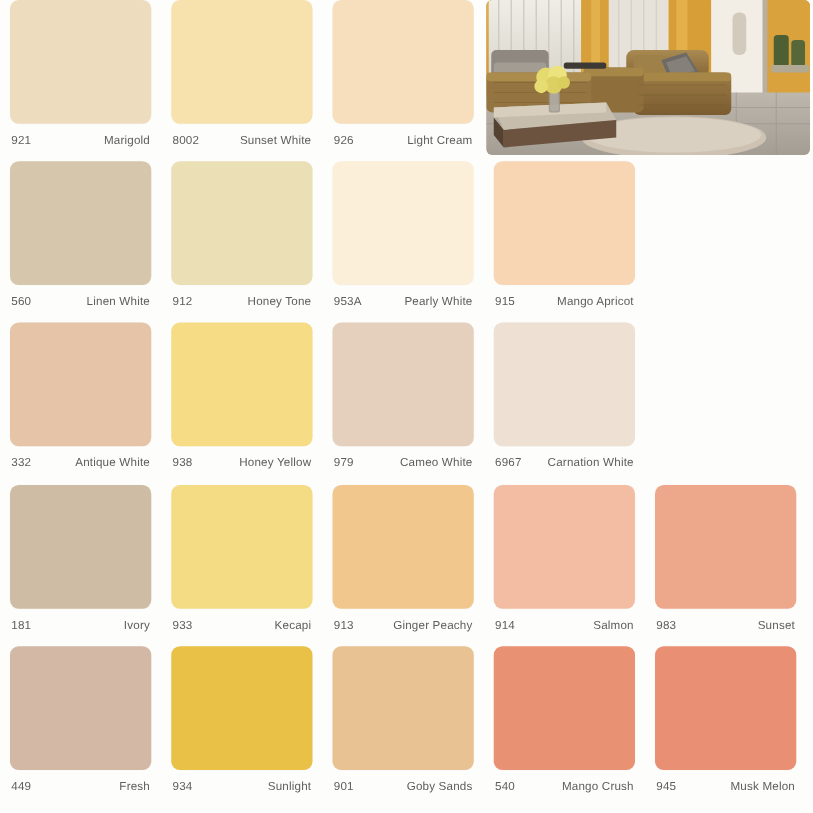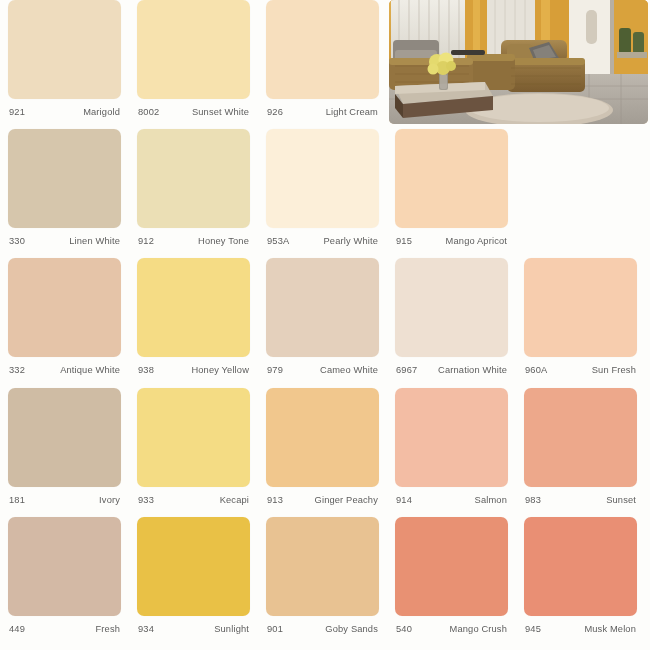--- a/index.html
+++ b/index.html
@@ -165,21 +165,21 @@
         </div>
       </div>
       <div class="cell hidden-cell" style="visibility: hidden;"></div>
       <div class="cell hidden-cell" style="visibility: hidden;"></div>
     </div>
 
     <div class="swatch-row">
       <div class="cell">
         <div class="chip" style="background-color: rgb(214, 198, 172);"></div>
         <div class="chip-label">
-          <span class="chip-code">330</span>
+          <span class="chip-code">560</span>
           <span class="chip-name">Linen White</span>
         </div>
       </div>
       <div class="cell">
         <div class="chip" style="background-color: rgb(235, 223, 181);"></div>
         <div class="chip-label">
           <span class="chip-code">912</span>
           <span class="chip-name">Honey Tone</span>
         </div>
       </div>
@@ -219,27 +219,20 @@
         <div class="chip-label">
           <span class="chip-code">979</span>
           <span class="chip-name">Cameo White</span>
         </div>
       </div>
       <div class="cell">
         <div class="chip" style="background-color: rgb(238, 224, 210);"></div>
         <div class="chip-label">
           <span class="chip-code">6967</span>
           <span class="chip-name">Carnation White</span>
-        </div>
-      </div>
-      <div class="cell">
-        <div class="chip" style="background-color: rgb(247, 205, 174);"></div>
-        <div class="chip-label">
-          <span class="chip-code">960A</span>
-          <span class="chip-name">Sun Fresh</span>
         </div>
       </div>
     </div>
 
     <div class="swatch-row">
       <div class="cell">
         <div class="chip" style="background-color: rgb(207, 188, 164);"></div>
         <div class="chip-label">
           <span class="chip-code">181</span>
           <span class="chip-name">Ivory</span>

